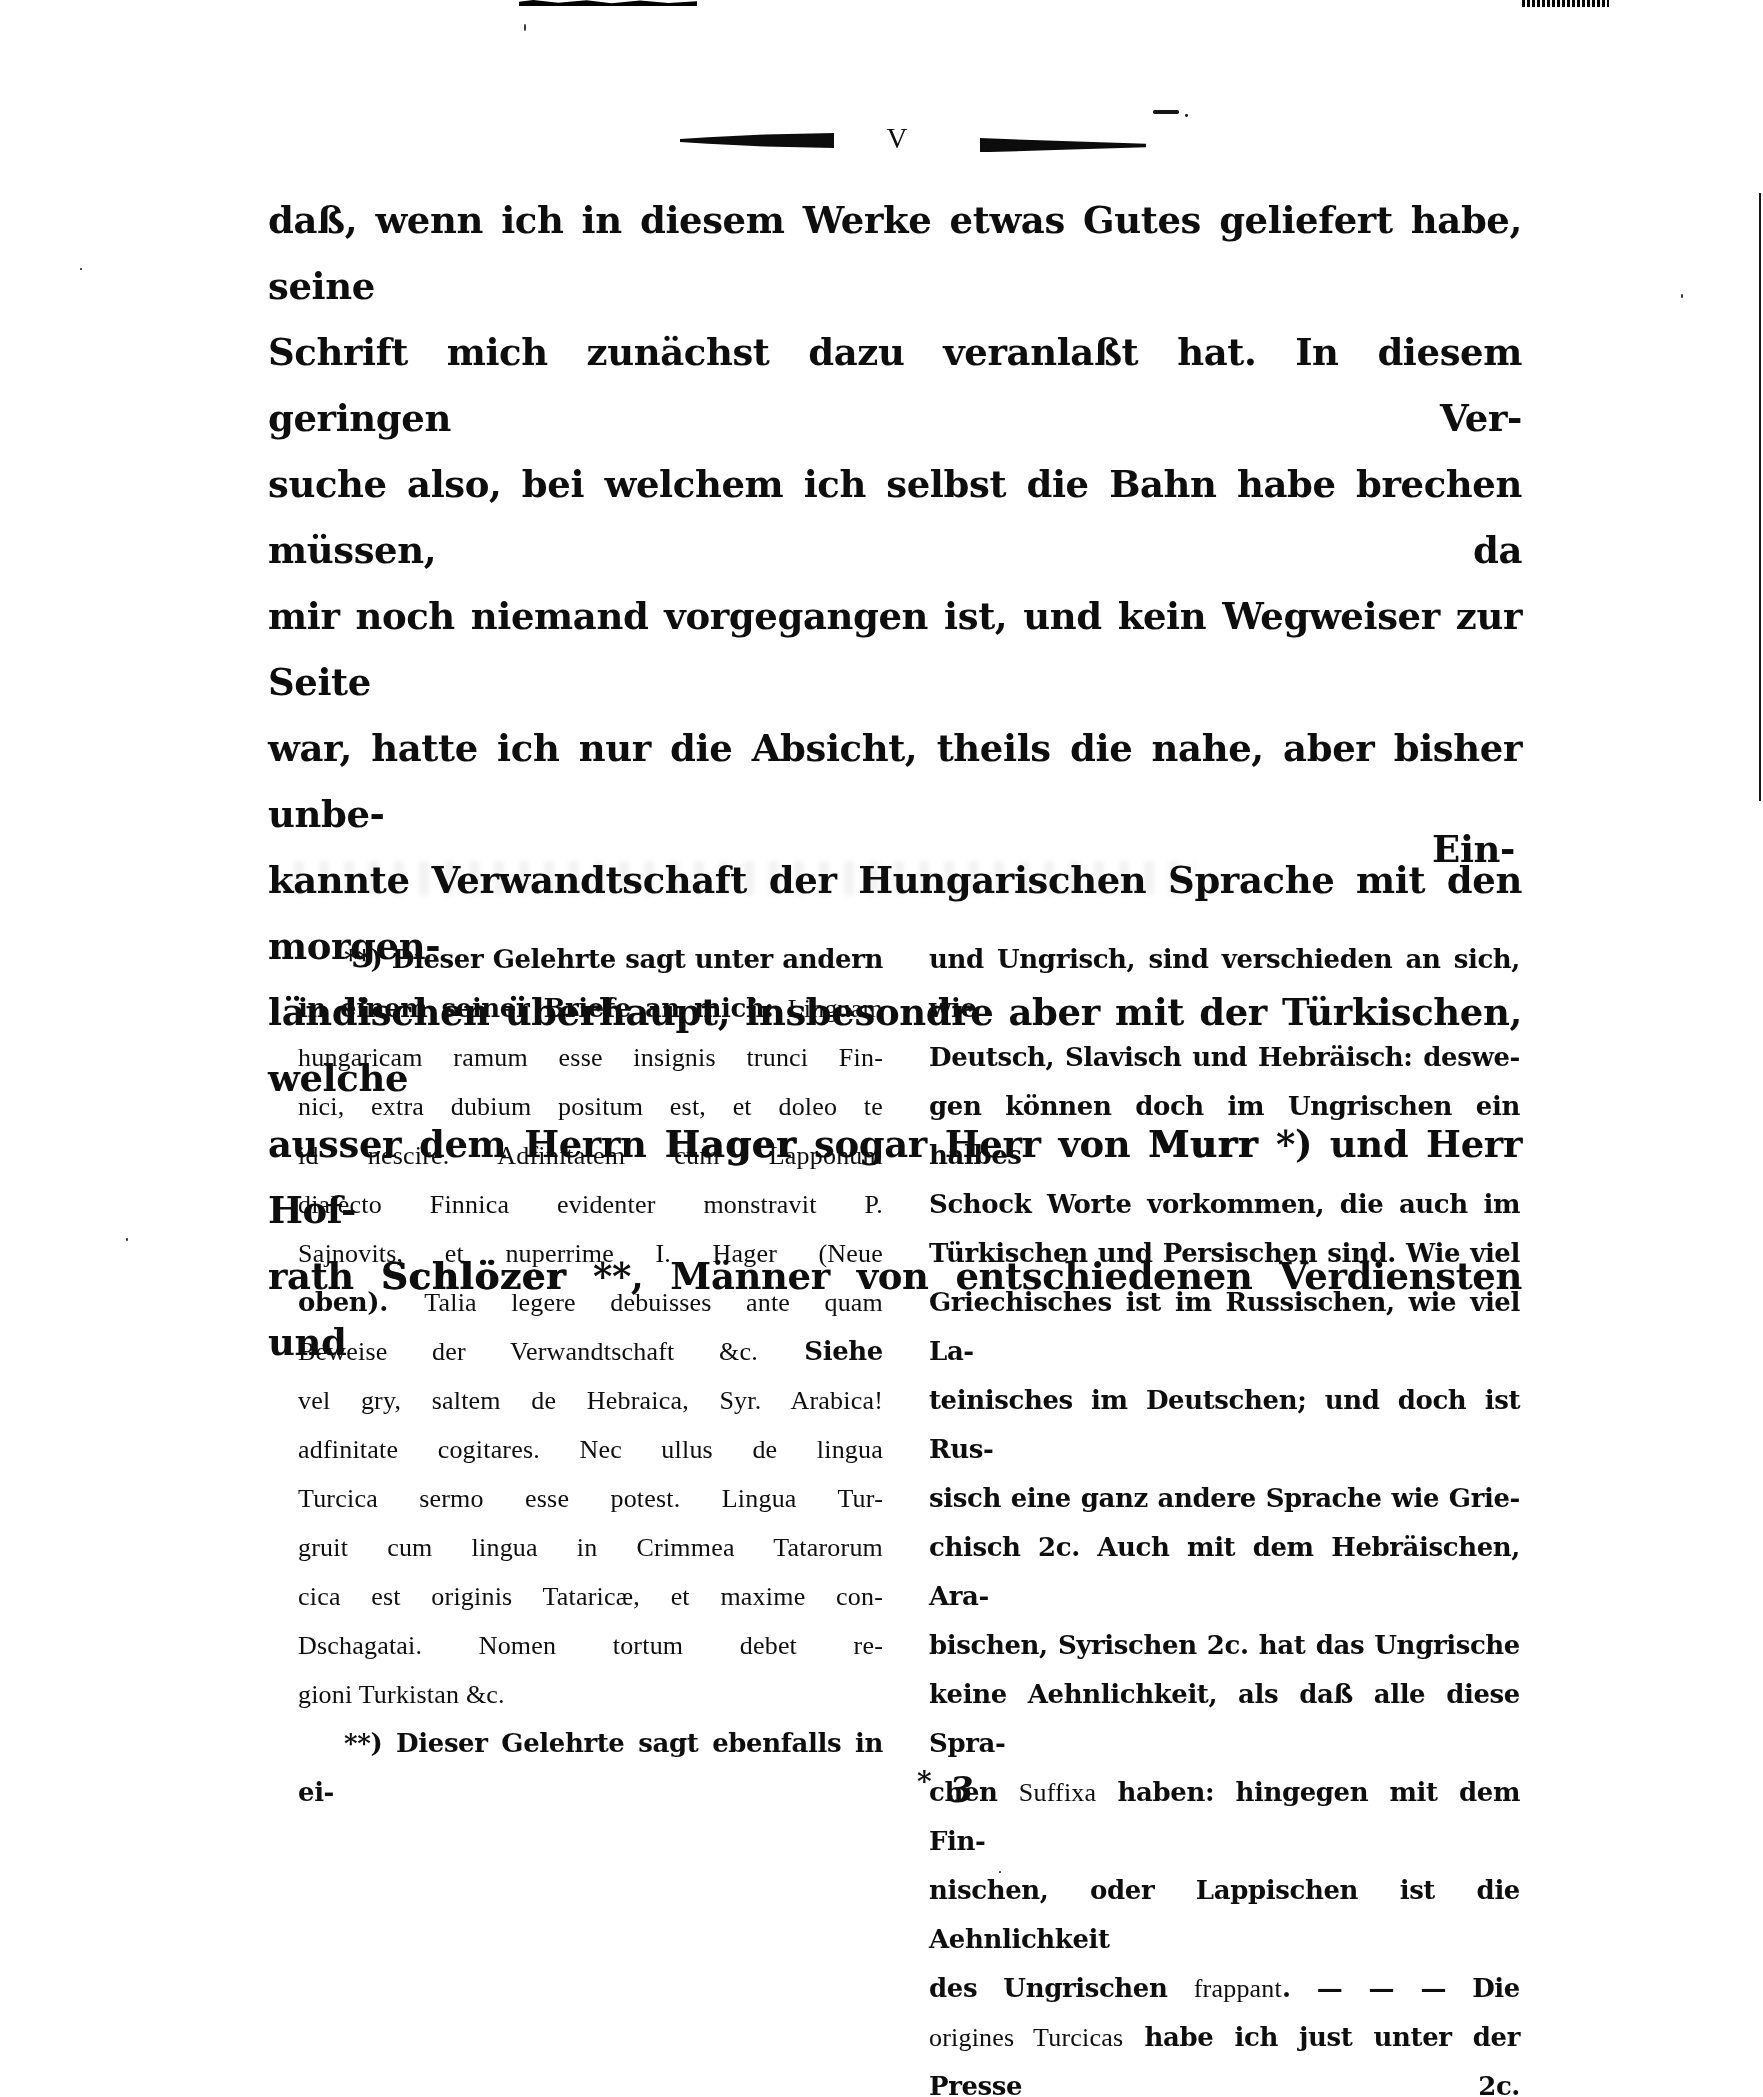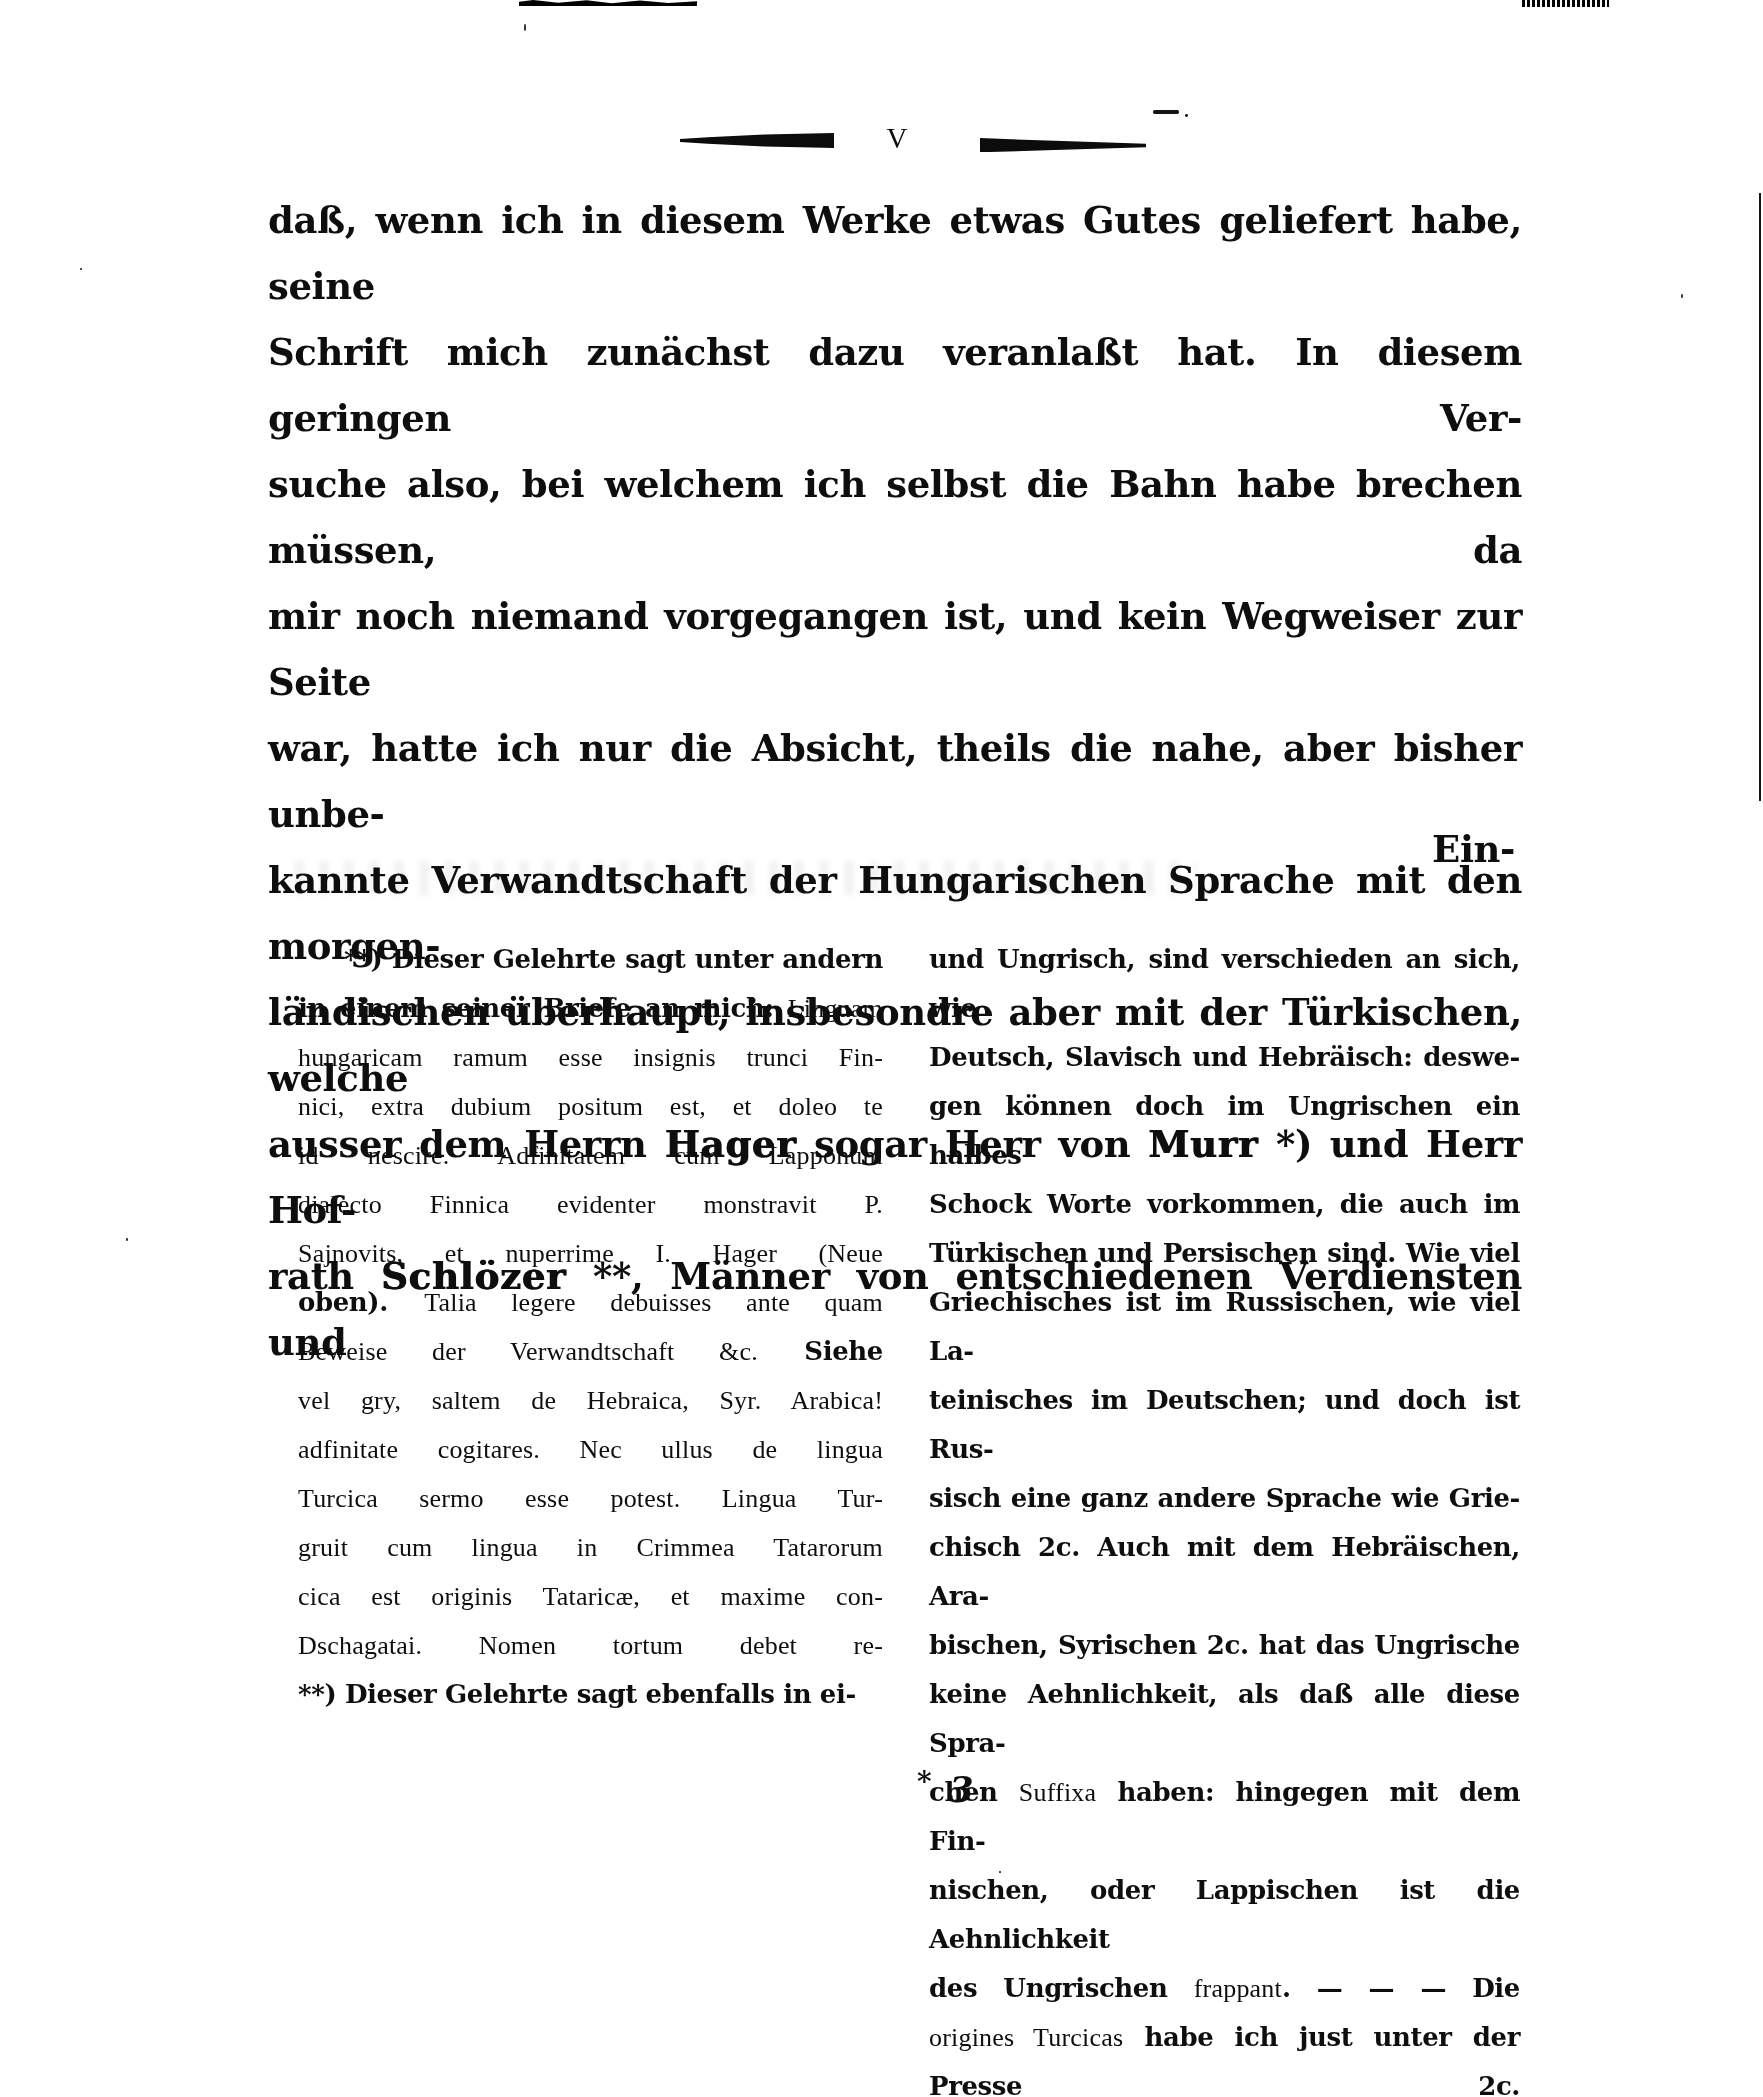--- a/index.html
+++ b/index.html
@@ -105,20 +105,21 @@
       <div class="fn-line"><span class="antiqua">dialecto Finnica evidenter monstravit P.</span></div>
       <div class="fn-line"><span class="antiqua">Sajnovits, et nuperrime I. Hager (Neue</span></div>
       <div class="fn-line">oben). <span class="antiqua">Talia legere debuisses ante quam</span></div>
       <div class="fn-line"><span class="antiqua">Beweise der Verwandtschaft &amp;c.</span> Siehe</div>
       <div class="fn-line"><span class="antiqua">vel gry, saltem de Hebraica, Syr. Arabica!</span></div>
       <div class="fn-line"><span class="antiqua">adfinitate cogitares. Nec ullus de lingua</span></div>
       <div class="fn-line"><span class="antiqua">Turcica sermo esse potest. Lingua Tur-</span></div>
       <div class="fn-line"><span class="antiqua">gruit cum lingua in Crimmea Tatarorum</span></div>
       <div class="fn-line"><span class="antiqua">cica est originis Tataricæ, et maxime con-</span></div>
       <div class="fn-line"><span class="antiqua">Dschagatai. Nomen tortum debet re-</span></div>
+      <div class="fn-line"><span class="antiqua">gioni Turkistan &amp;c.</span></div>
       <div class="fn-line">**) Dieser Gelehrte sagt ebenfalls in ei-</div>
     </div>
 
   <div class="fn fn-right fraktur">
       <div class="fn-line">und Ungrisch, sind verschieden an sich, wie</div>
       <div class="fn-line">Deutsch, Slavisch und Hebräisch: deswe-</div>
       <div class="fn-line">gen können doch im Ungrischen ein halbes</div>
       <div class="fn-line">Schock Worte vorkommen, die auch im</div>
       <div class="fn-line">Türkischen und Persischen sind. Wie viel</div>
       <div class="fn-line">Griechisches ist im Russischen, wie viel La-</div>

